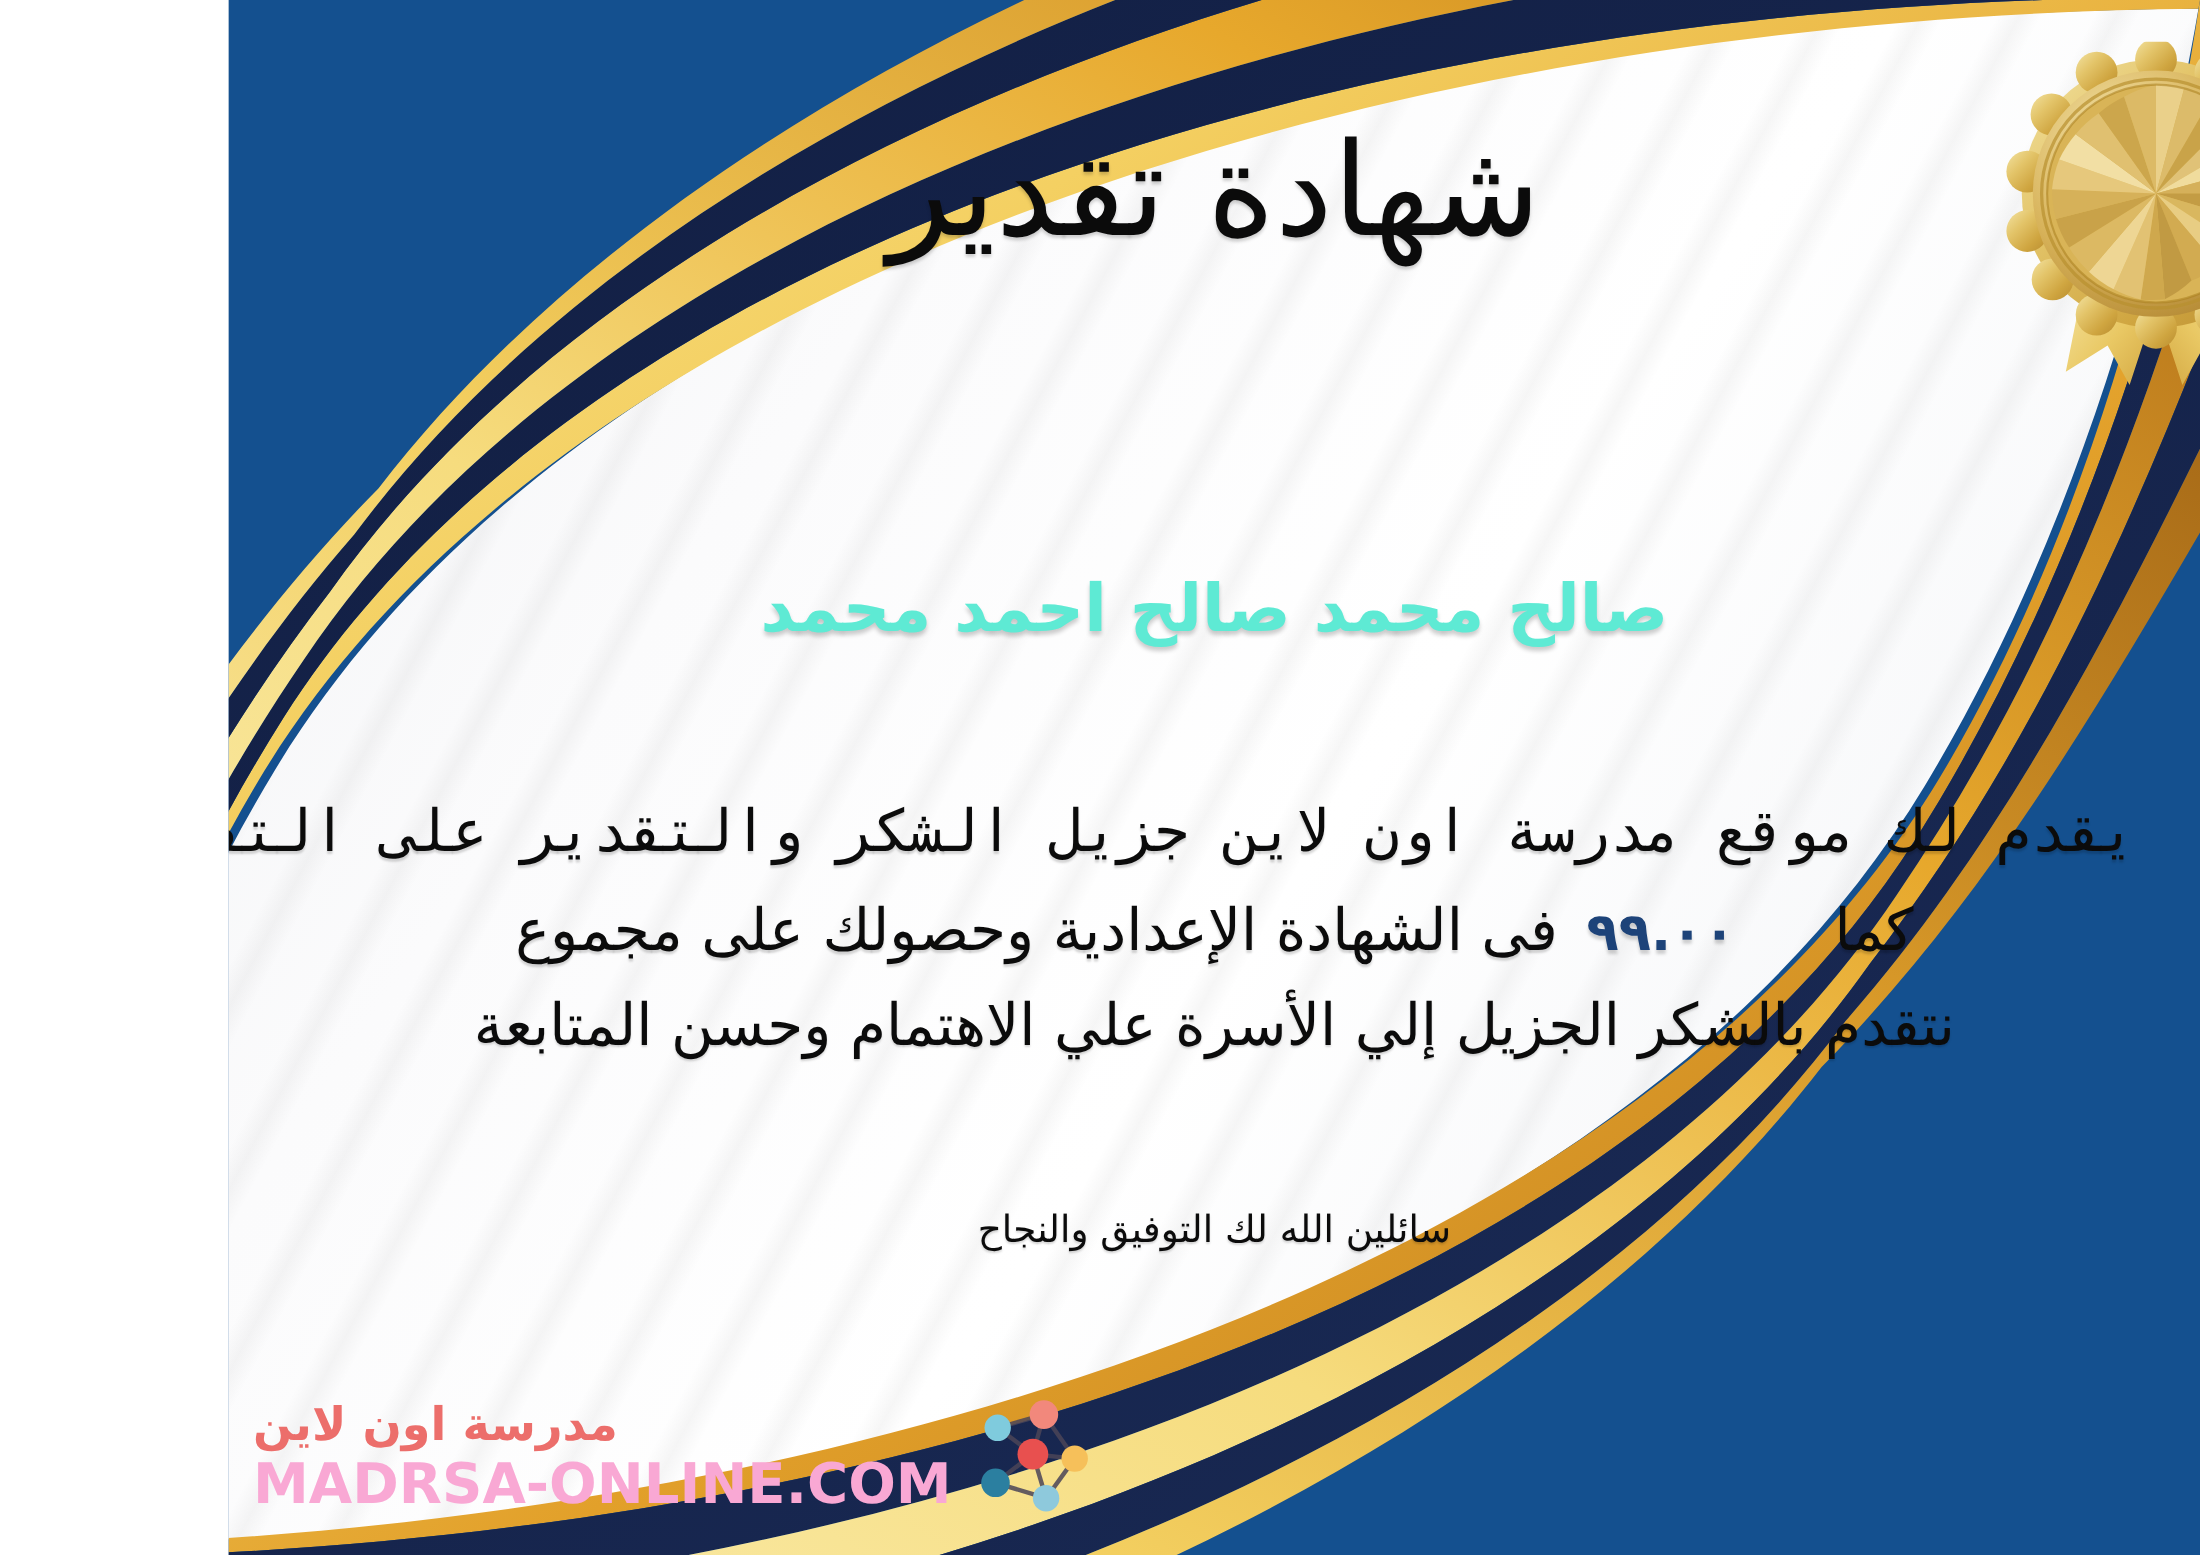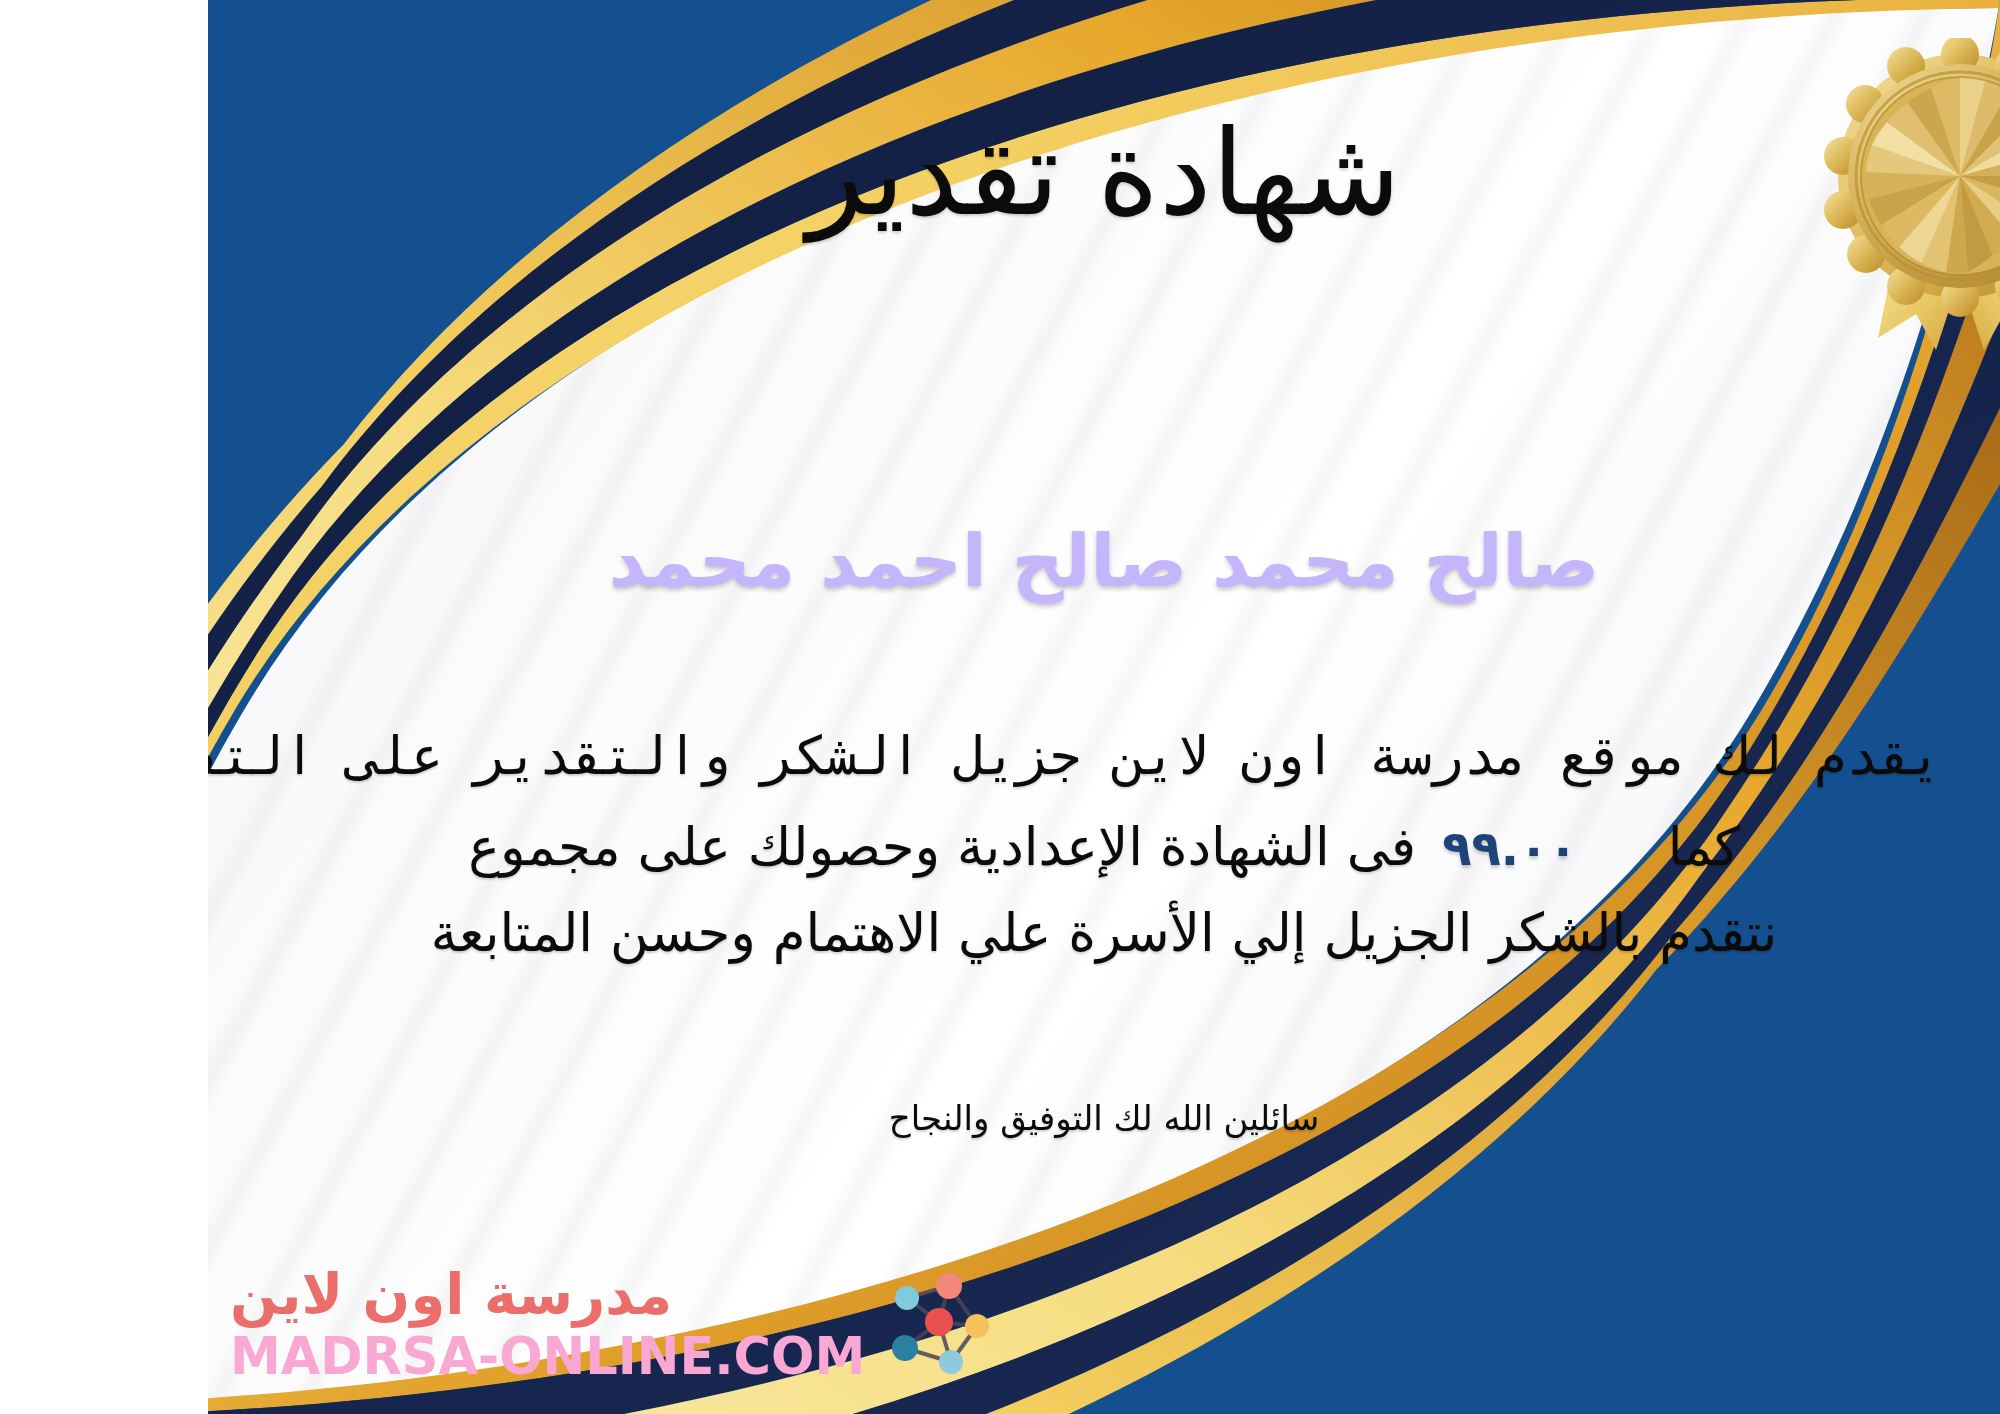--- a/index.html
+++ b/index.html
@@ -34,21 +34,21 @@
     text-align:center;
   }
   .title{
     position:absolute;top:104px;left:0;right:0;
     font-size:118px;font-weight:400;color:#0b0b0b;
     letter-spacing:0px;line-height:1.18;
     text-shadow:0 2px 3px rgba(0,0,0,0.18);
   }
   .student-name{
     position:absolute;top:518px;left:0;right:0;
-    font-size:72px;font-weight:700;color:#c4b5fd;
+    font-size:60px;font-weight:700;color:#5eead4;
     line-height:1.2;
     text-shadow:0 3px 4px rgba(0,0,0,0.20);
   }
   .body-block{
     position:absolute;top:718px;left:58px;right:58px;
   }
   .body-line{
     font-size:53px;color:#0b0b0b;line-height:1.62;font-weight:400;
     text-shadow:0 2px 2px rgba(0,0,0,0.16);
     white-space:nowrap;
@@ -69,21 +69,21 @@
   }
   
   .medal{position:absolute;top:38px;left:1612px;width:280px;height:320px;}
   
   .brand{
     position:absolute;left:22px;bottom:30px;
     display:flex;align-items:center;gap:14px;direction:rtl;
   }
   .brand-text{display:flex;flex-direction:column;align-items:flex-end;line-height:1;}
   .brand-ar{
-    font-size:56px;font-weight:700;color:#ec6e6b;letter-spacing:-1px;
+    font-size:42px;font-weight:700;color:#ec6e6b;letter-spacing:-1px;
     white-space:nowrap;
   }
   .brand-url{
     font-size:51px;font-weight:700;color:#f9a8d4;letter-spacing:0px;
     direction:ltr;margin-top:8px;white-space:nowrap;
     font-family:"DejaVu Sans","Liberation Sans",sans-serif;
   }
   .brand-mark{width:120px;height:120px;flex:0 0 120px;}
 </style>
 </head>

